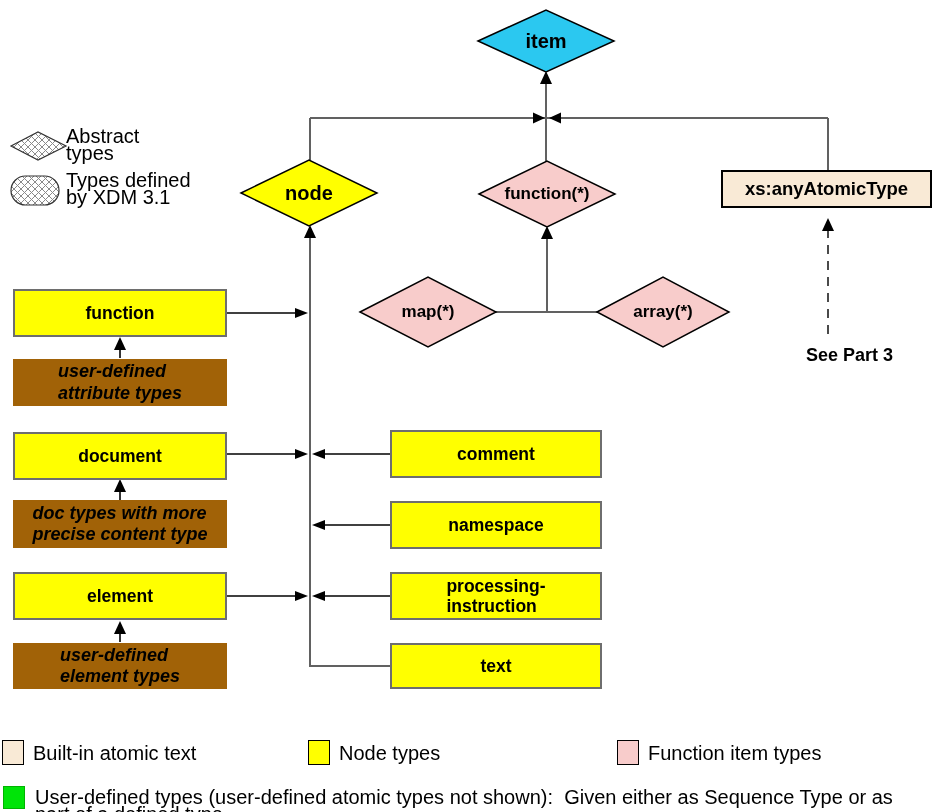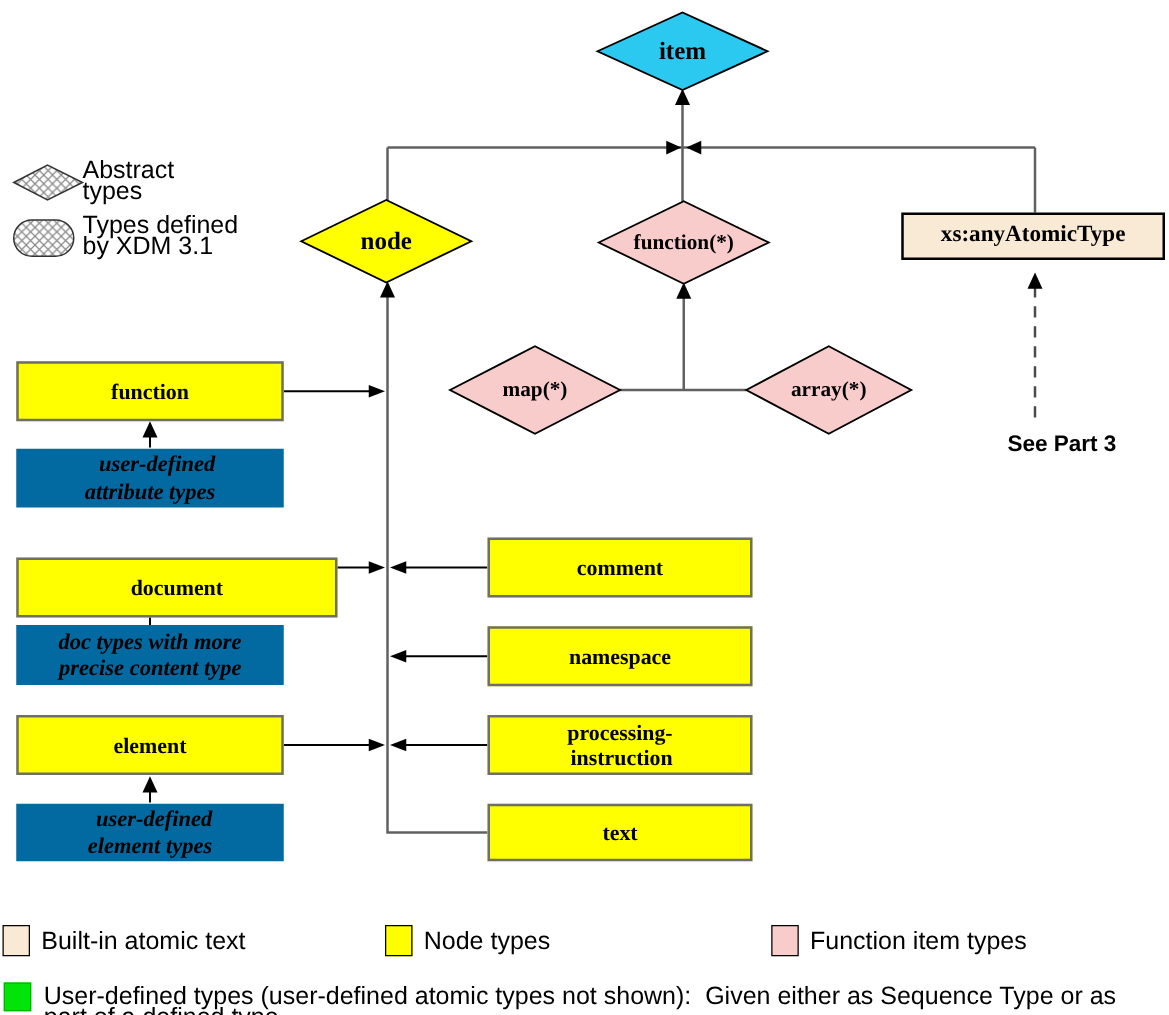--- a/index.html
+++ b/index.html
@@ -4,27 +4,27 @@
 <style>
   html,body{margin:0;padding:0;background:#fff;}
   #canvas{
     position:relative;width:935px;height:812px;background:#fff;overflow:hidden;
     font-family:"Liberation Sans","DejaVu Sans",sans-serif;color:#000;
   }
   #wires{position:absolute;left:0;top:0;width:935px;height:812px;}
   .abs{position:absolute;}
   .ml{white-space:pre-line;}
   .pw{white-space:pre-wrap;}
-  .ctr{display:flex;align-items:center;justify-content:center;text-align:right;font-family:Liberation Serif, serif;}
+  .ctr{display:flex;align-items:center;justify-content:center;text-align:left;}
   .title{font-size:21.5px;font-weight:bold;line-height:24.5px;}
   .dlabel{font-weight:bold;font-size:20px;}
   .dlabel-sm{font-weight:bold;font-size:17px;}
   .box{box-sizing:border-box;font-weight:bold;font-size:17.5px;line-height:1.17;}
   .ybox{background:#FFFF00;border:2px solid #6e6e6e;}
-  .gbox{background:#0369a1;font-style:italic;font-size:18px;}
+  .gbox{background:#a16207;font-style:italic;font-size:18px;}
   .cream{background:#F9EAD6;border:2px solid #000;font-size:18.5px;}
   .leg-txt{font-size:20px;line-height:16.5px;}
   .sq{box-sizing:border-box;border:1px solid #000;}
   .seepart{font-weight:bold;font-size:18px;text-align:right;}
 </style>
 </head>
 <body>
 
 <div id="canvas">
 
@@ -102,21 +102,21 @@
   <div class="abs ctr dlabel-sm" style="left:479px;top:161px;width:136px;height:66px;">function(*)</div>
   <div class="abs ctr dlabel-sm" style="left:360px;top:277px;width:136px;height:70px;">map(*)</div>
   <div class="abs ctr dlabel-sm" style="left:597px;top:277px;width:132px;height:70px;">array(*)</div>
 
   <div class="abs ctr box cream" style="left:721px;top:170px;width:211px;height:38px;">xs:anyAtomicType</div>
   <div class="abs seepart" style="left:763px;top:345px;width:130px;">See Part 3</div>
 
   <div class="abs ctr box ybox" style="left:13px;top:289px;width:214px;height:48px;">function</div>
   <div class="abs ctr box gbox ml" style="left:13px;top:359px;width:214px;height:47px;">user-defined
 attribute types</div>
-  <div class="abs ctr box ybox" style="left:13px;top:446px;width:257px;height:48px;">document</div>
+  <div class="abs ctr box ybox" style="left:13px;top:432px;width:214px;height:48px;">document</div>
   <div class="abs ctr box gbox ml" style="left:13px;top:500px;width:214px;height:48px;">doc types with more
 precise content type</div>
   <div class="abs ctr box ybox" style="left:13px;top:572px;width:214px;height:48px;">element</div>
   <div class="abs ctr box gbox ml" style="left:13px;top:643px;width:214px;height:46px;">user-defined
 element types</div>
 
   <div class="abs ctr box ybox" style="left:390px;top:501px;width:212px;height:48px;">namespace</div>
   <div class="abs ctr box ybox" style="left:390px;top:430px;width:212px;height:48px;">comment</div>
   <div class="abs ctr box ybox ml" style="left:390px;top:572px;width:212px;height:48px;">processing-
 instruction</div>

